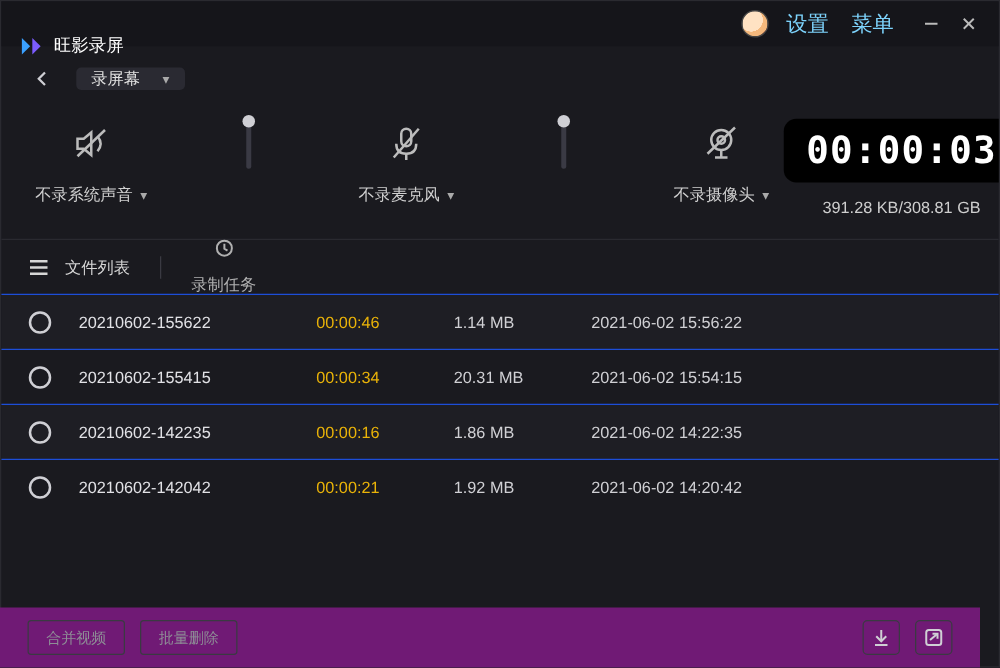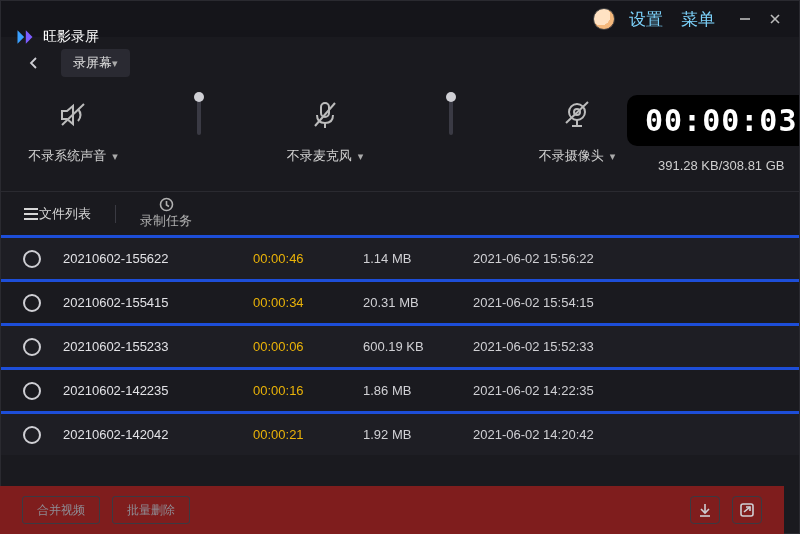--- a/index.html
+++ b/index.html
@@ -33,22 +33,22 @@
   .titlebar .tlink { color:#7dd3fc; font-size:17px; margin-right:18px; cursor:pointer; }
   .win-btn { width:24px; height:24px; display:flex; align-items:center; justify-content:center; cursor:pointer; color:#bbb; }
   .win-btn + .win-btn { margin-left:6px; }
 
   
   .moderow {
     height: 52px; display:flex; align-items:center; padding:0 22px; gap:16px;
   }
   .back-chevron { color:#aaa; cursor:pointer; padding:4px; }
   .mode-pill {
-    height:28px; padding:0 12px; border-radius:4px;
-    background:#2a2a32; display:flex; align-items:center; 
+    height:18px; padding:0 12px; border-radius:4px;
+    background:#2a2a32; display:flex; align-items:center; gap:18px;
     color:#e0e0e0; cursor:pointer; font-size:13px;
   }
   .chev { font-size:11px; color:#aaa; }
 
   
   .controls {
     display:flex; align-items:flex-start; padding:6px 22px 18px 22px;
   }
   .toggle-group { display:flex; gap:26px;text-align:right; }
   .toggle {
@@ -66,45 +66,45 @@
     font-family: "SF Mono","Consolas",monospace;
     font-size:30px; font-weight:700; color:#fff; letter-spacing:1px;
   }
   .size-line { color:#cfcfcf; font-size:13px; }
 
   
   .tabs {
     height:44px; display:flex; align-items:center; gap:24px; padding:0 22px;
     border-top:1px solid #2a2a30;
   }
-  .tab { display:flex; align-items:center; gap:0; color:#d6d6d6; font-size:13px; cursor:pointer; }
+  .tab { display:flex; align-items:center; gap:13px; color:#d6d6d6; font-size:13px; cursor:pointer; }
   .tab.inactive { color:#b0b0b0;flex-direction:column; }
   .vdiv { width:1px; height:18px; background:#3a3a42; }
 
   
   .table { }
   .row {
     height:44px; display:flex; align-items:center; padding:0 22px;
-    border-top:3px solid #1d4ed8;
+    border-top:1px solid #1d4ed8;
   }
   .row:nth-child(odd){ background:#1e1e24; }
   .circle {
     width:18px; height:18px; border:2px solid #cfcfd4; border-radius:50%;
     margin-right:22px; cursor:pointer;
   }
   .c-name { width:190px; color:#e2e2e6; }
   .c-dur  { width:110px; color:#eab308; }
   .c-size { width:110px; color:#d0d0d4; }
   .c-date { flex:1; color:#d0d0d4; }
 
   
   .footer {
     position:absolute; bottom:0; left:0; right:16px; height:48px;
     display:flex; align-items:center; padding:0 22px; gap:12px;
-    background:#7f1d1d;
+    background:#701a75;
   }
   .ghost-btn {
     height:28px; padding:0 14px; border:1px solid #3a3a42; border-radius:3px;
     display:flex; align-items:center; color:#8e8e96; font-size:12px; cursor:pointer;
   }
   .footer .spacer { flex:1; }
   .icon-btn {
     width:30px; height:28px; border:1px solid #3a3a42; border-radius:4px;
     display:flex; align-items:center; justify-content:center; color:#cfcfd4; cursor:pointer;
   }
@@ -251,27 +251,20 @@
   </div>
   <div class="row">
     <div class="circle"></div>
     <div class="c-name">20210602-155415</div>
     <div class="c-dur">00:00:34</div>
     <div class="c-size">20.31 MB</div>
     <div class="c-date">2021-06-02 15:54:15</div>
   </div>
   <div class="row">
     <div class="circle"></div>
-    <div class="c-name">20210602-155233</div>
-    <div class="c-dur">00:00:06</div>
-    <div class="c-size">600.19 KB</div>
-    <div class="c-date">2021-06-02 15:52:33</div>
-  </div>
-  <div class="row">
-    <div class="circle"></div>
     <div class="c-name">20210602-142235</div>
     <div class="c-dur">00:00:16</div>
     <div class="c-size">1.86 MB</div>
     <div class="c-date">2021-06-02 14:22:35</div>
   </div>
   <div class="row">
     <div class="circle"></div>
     <div class="c-name">20210602-142042</div>
     <div class="c-dur">00:00:21</div>
     <div class="c-size">1.92 MB</div>

